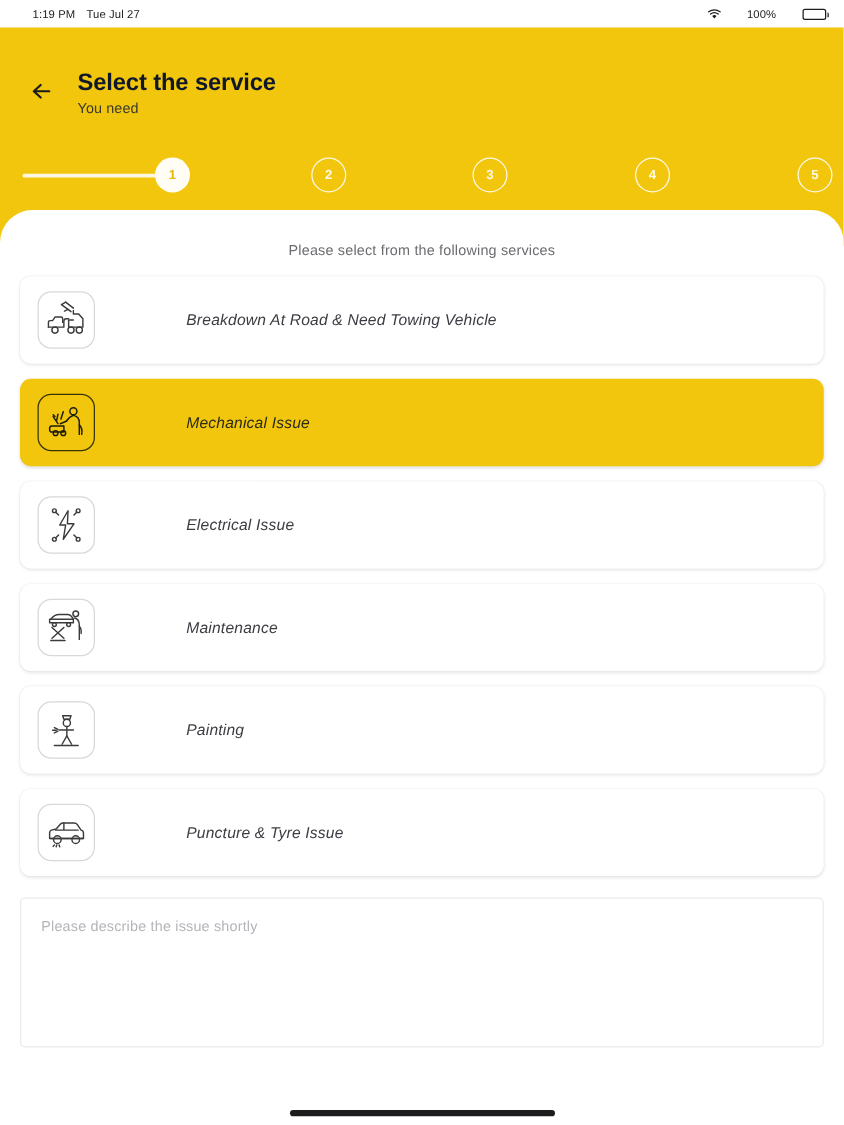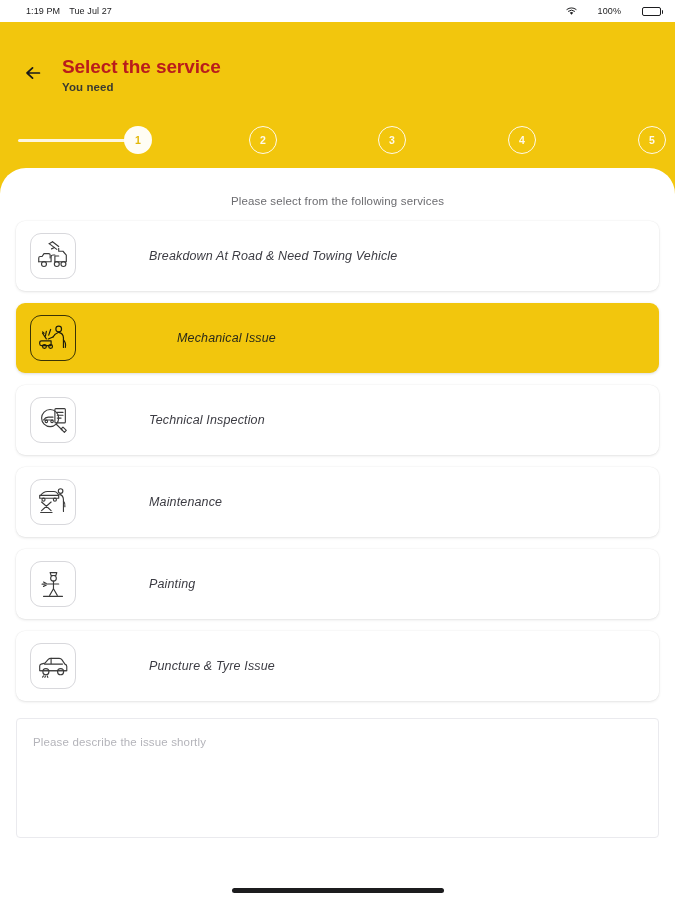--- a/index.html
+++ b/index.html
@@ -72,27 +72,27 @@
     flex: 0 0 auto;
     margin-top: 6px;
     cursor: pointer;
   }
   .back-arrow svg { display: block; }
 
   .title-block { display: flex; flex-direction: column; }
   .page-title {
     font-size: 19px;
     font-weight: 700;
-    color: #b91c1c;
+    color: #0f172a;
     letter-spacing: -0.1px;
     line-height: 1.15;
   }
   .page-subtitle {
     font-size: 11.5px;
-    font-weight: 700;
+    font-weight: 400;
     color: #3a3a30;
     margin-top: 3px;
     letter-spacing: 0.1px;
   }
 
   
   .stepper {
     position: absolute;
     left: 0; right: 0;
     top: 104px;
@@ -165,21 +165,20 @@
     border-radius: 9px;
     display: flex;
     align-items: center;
     padding: 0 14px;
     box-shadow: 0 1px 3px rgba(0,0,0,0.10), 0 0 0 0.5px rgba(0,0,0,0.035);
     cursor: pointer;
   }
   .service-item.selected {
     background: #F2C60D;
     box-shadow: 0 1px 3px rgba(0,0,0,0.14);
-    gap: 28px;
   }
 
   .icon-box {
     width: 46px; height: 46px;
     border: 1px solid #d8d8dc;
     border-radius: 11px;
     flex: 0 0 auto;
     display: flex;
     align-items: center;
     justify-content: center;
@@ -316,39 +315,39 @@
             <path d="M9 15 l4 6"></path>
             <path d="M13 13 l-1 5"></path>
             <path d="M17.5 11 l-2 6"></path>
             <path d="M9 13.5 l1.5 1.5"></path>
           </g>
         </svg>
       </span>
       <span class="service-label">Mechanical Issue</span>
     </div>
 
-
     <div class="service-item">
       <span class="icon-box">
         <svg viewBox="0 0 40 40" width="38" height="38">
           <g stroke="#3b3b3b" stroke-width="1.2" fill="none" stroke-linecap="round" stroke-linejoin="round">
-            <rect x="22" y="8" width="11" height="15" rx="1"></rect>
-            <path d="M24.5 12 h6 M24.5 15 h6 M24.5 18 h4"></path>
-            <circle cx="17" cy="18" r="9"></circle>
-            <path d="M23.5 24.5 L30 31"></path>
-            <path d="M28.5 29.5 l3.5 3.5 2-2 -3.5-3.5z"></path>
-            <path d="M10 20 q2-3 5-3 h5"></path>
-            <path d="M11 20 h9"></path>
-            <circle cx="13" cy="21.5" r="1.3"></circle>
-            <circle cx="19" cy="21.5" r="1.3"></circle>
-          </g>
-        </svg>
-      </span>
-      <span class="service-label">Technical Inspection</span>
-    </div>
+            <path d="M21.5 8 L14.5 20 h5 l-2 12 L26.5 19 h-5.5 z"></path>
+            <path d="M11 9 l2.5 2.5"></path>
+              <circle cx="10" cy="8" r="1.6"></circle>
+            <path d="M29 9 l-2.5 2.5"></path>
+              <circle cx="30" cy="8" r="1.6"></circle>
+            <path d="M11 31 l2.5 -2.5"></path>
+              <circle cx="10" cy="32" r="1.6"></circle>
+            <path d="M29 31 l-2.5 -2.5"></path>
+              <circle cx="30" cy="32" r="1.6"></circle>
+          </g>
+        </svg>
+      </span>
+      <span class="service-label">Electrical Issue</span>
+    </div>
+
 
     <div class="service-item">
       <span class="icon-box">
         <svg viewBox="0 0 40 40" width="38" height="38">
           <g stroke="#3b3b3b" stroke-width="1.2" fill="none" stroke-linecap="round" stroke-linejoin="round">
             <path d="M7 13 q3-4 7-4 h7 q3 0 5 4"></path>
             <path d="M6 13 h20 v3 H6 z"></path>
             <circle cx="10" cy="17.5" r="1.6"></circle>
             <circle cx="22" cy="17.5" r="1.6"></circle>
             <path d="M8 20 l10 9 M18 20 l-10 9"></path>

